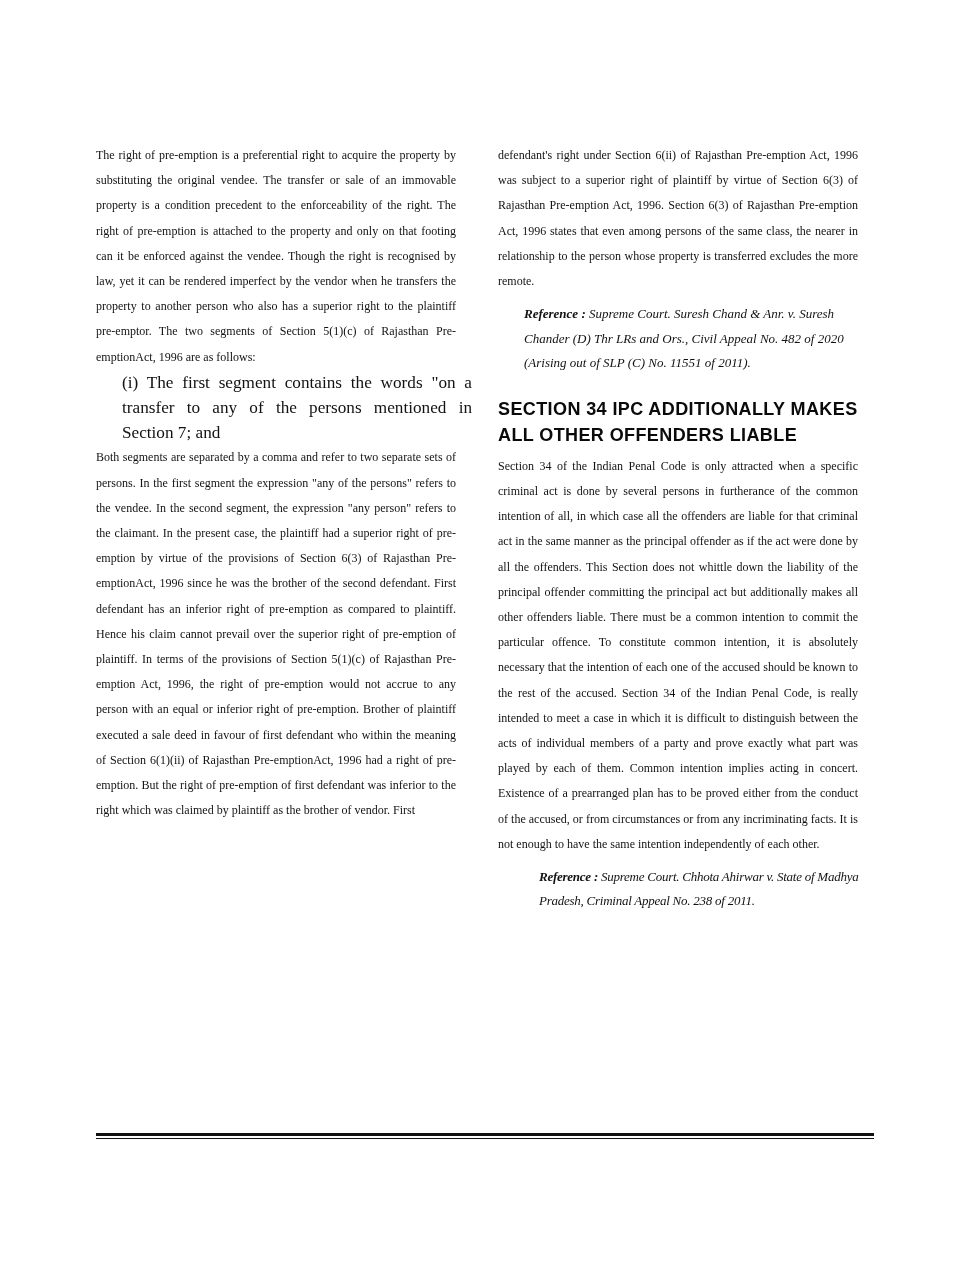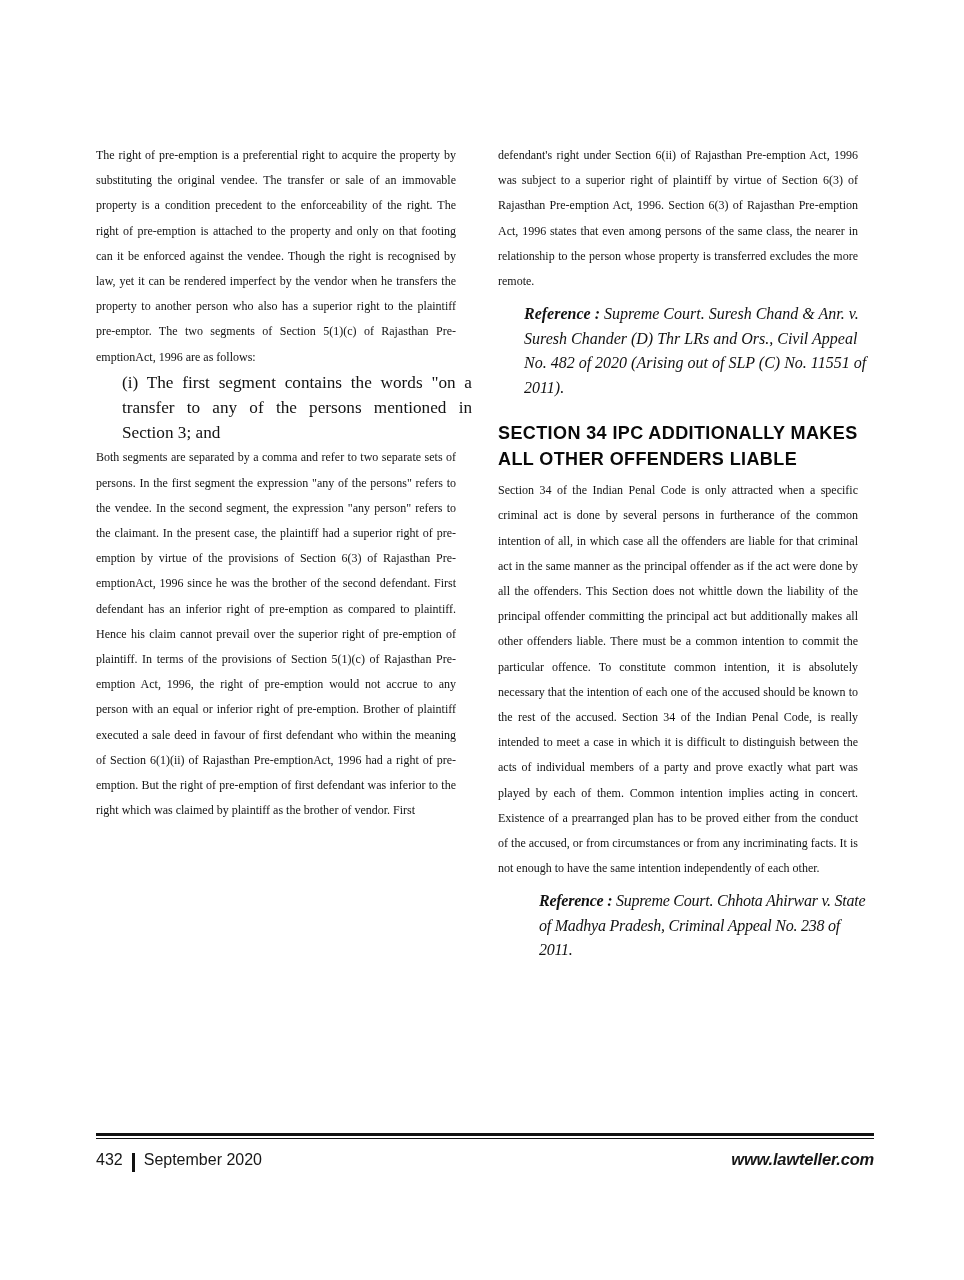--- a/index.html
+++ b/index.html
@@ -80,21 +80,21 @@
   }
   ul.roman li {
     font-size: 17.2px;
     line-height: 25.2px;
     text-align: justify;
     text-align-last: left;
     color: #121212;
   }
   .reference {
     margin: 8px 0 0 26px;
-    font-size: 16px;
+    font-size: 13px;
     line-height: 24.5px;
     font-style: italic;
     text-align: left;
     color: #121212;
   }
   .reference .ref-label {
     font-weight: bold;
     font-style: italic;
   }
   .reference.compact {
@@ -154,21 +154,21 @@
 <body>
 
 <div class="page">
 
 
   <div class="columns">
 
     <div class="col">
       <p class="body">The right of pre-emption is a preferential right to acquire the property by substituting the original vendee. The transfer or sale of an immovable property is a condition precedent to the enforceability of the right. The right of pre-emption is attached to the property and only on that footing can it be enforced against the vendee. Though the right is recognised by law, yet it can be rendered imperfect by the vendor when he transfers the property to another person who also has a superior right to the plaintiff pre-emptor. The two segments of Section 5(1)(c) of Rajasthan Pre-emptionAct, 1996 are as follows:</p>
       <ul class="roman">
-        <li>(i) The first segment contains the words "on a transfer to any of the persons mentioned in Section 3; and</li>
+        <li>(i) The first segment contains the words "on a transfer to any of the persons mentioned in Section 7; and</li>
       </ul>
       <p class="body">Both segments are separated by a comma and refer to two separate sets of persons. In the first segment the expression "any of the persons" refers to the vendee. In the second segment, the expression "any person" refers to the claimant. In the present case, the plaintiff had a superior right of pre-emption by virtue of the provisions of Section 6(3) of Rajasthan Pre-emptionAct, 1996 since he was the brother of the second defendant. First defendant has an inferior right of pre-emption as compared to plaintiff. Hence his claim cannot prevail over the superior right of pre-emption of plaintiff. In terms of the provisions of Section 5(1)(c) of Rajasthan Pre-emption Act, 1996, the right of pre-emption would not accrue to any person with an equal or inferior right of pre-emption. Brother of plaintiff executed a sale deed in favour of first defendant who within the meaning of Section 6(1)(ii) of Rajasthan Pre-emptionAct, 1996 had a right of pre-emption. But the right of pre-emption of first defendant was inferior to the right which was claimed by plaintiff as the brother of vendor. First</p>
     </div>
 
     <div class="col">
       <p class="body">defendant's right under Section 6(ii) of Rajasthan Pre-emption Act, 1996 was subject to a superior right of plaintiff by virtue of Section 6(3) of Rajasthan Pre-emption Act, 1996. Section 6(3) of Rajasthan Pre-emption Act, 1996 states that even among persons of the same class, the nearer in relationship to the person whose property is transferred excludes the more remote.</p>
 
       <div class="reference">
         <span class="ref-label">Reference :</span>
         <span>Supreme Court. Suresh Chand &amp; Anr. v. Suresh Chander (D) Thr LRs and Ors., Civil Appeal No. 482 of 2020 (Arising out of SLP (C) No. 11551 of 2011).</span>
@@ -183,22 +183,14 @@
       </div>
     </div>
 
   </div>
 
   <div class="footer-rules">
     <div class="rule-thick"></div>
     <div class="rule-thin"></div>
   </div>
 
-  <div class="footer">
-    <div class="footer-left">
-      <span class="page-num">432</span>
-      <span class="foot-divider"></span>
-      <span class="foot-date">September 2020</span>
-    </div>
-    <div class="footer-right">www.lawteller.com</div>
-  </div>
 
 </div>
 
 </body></html>

